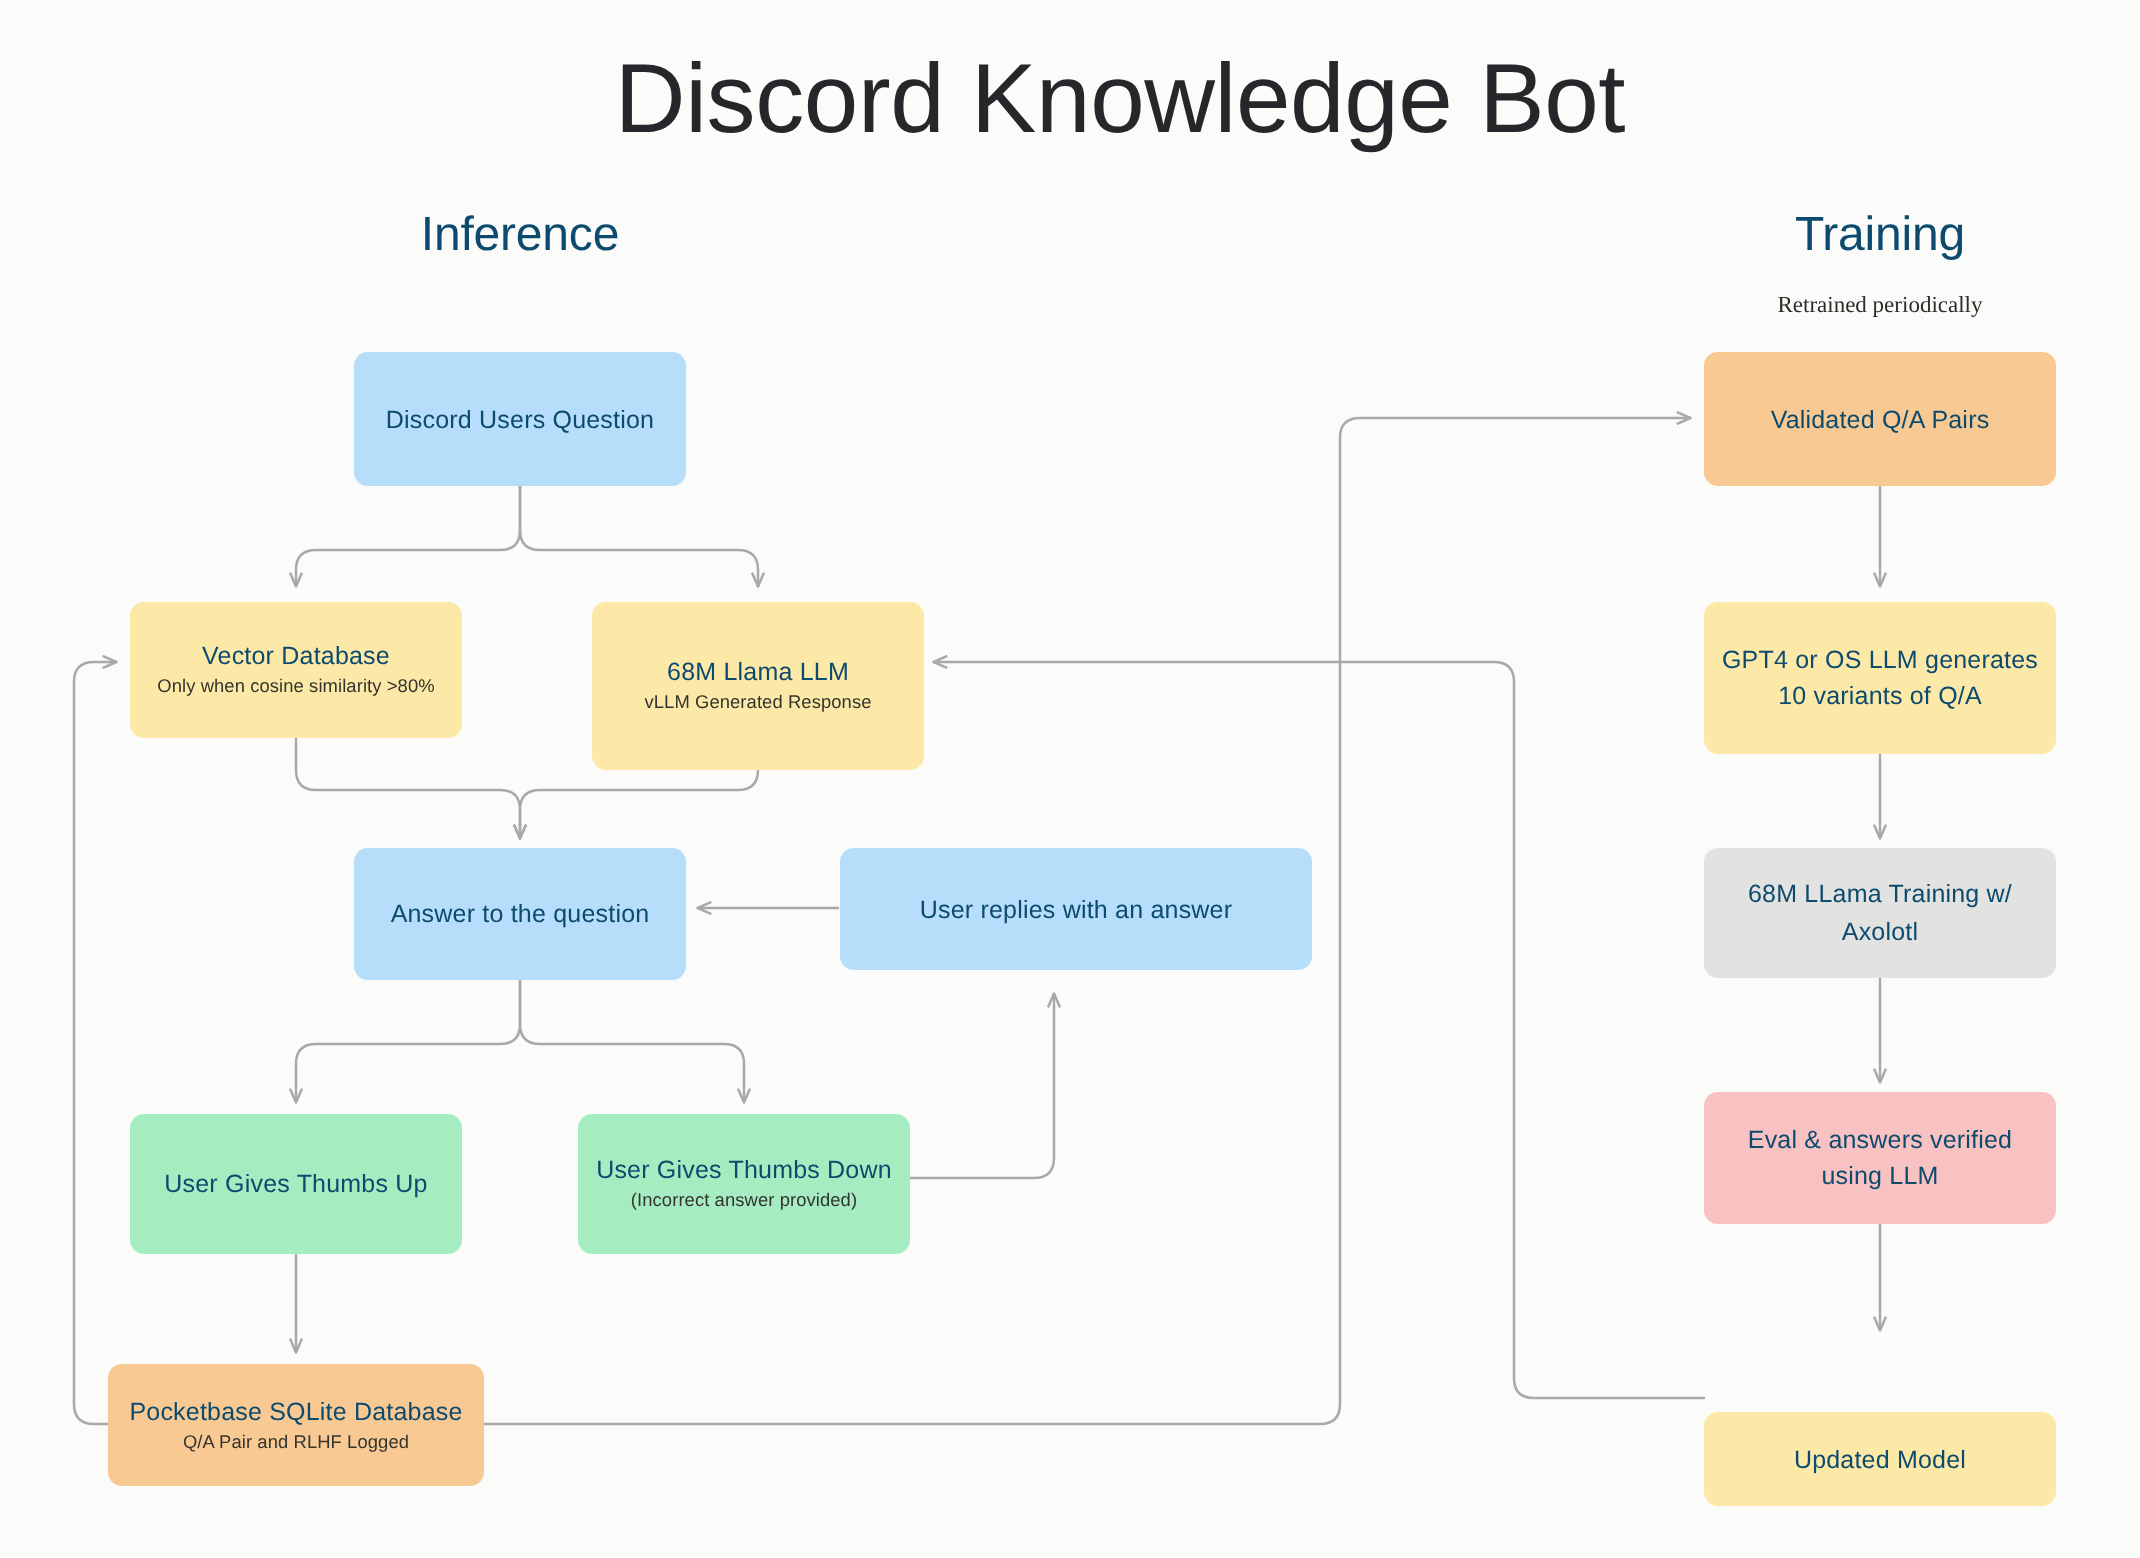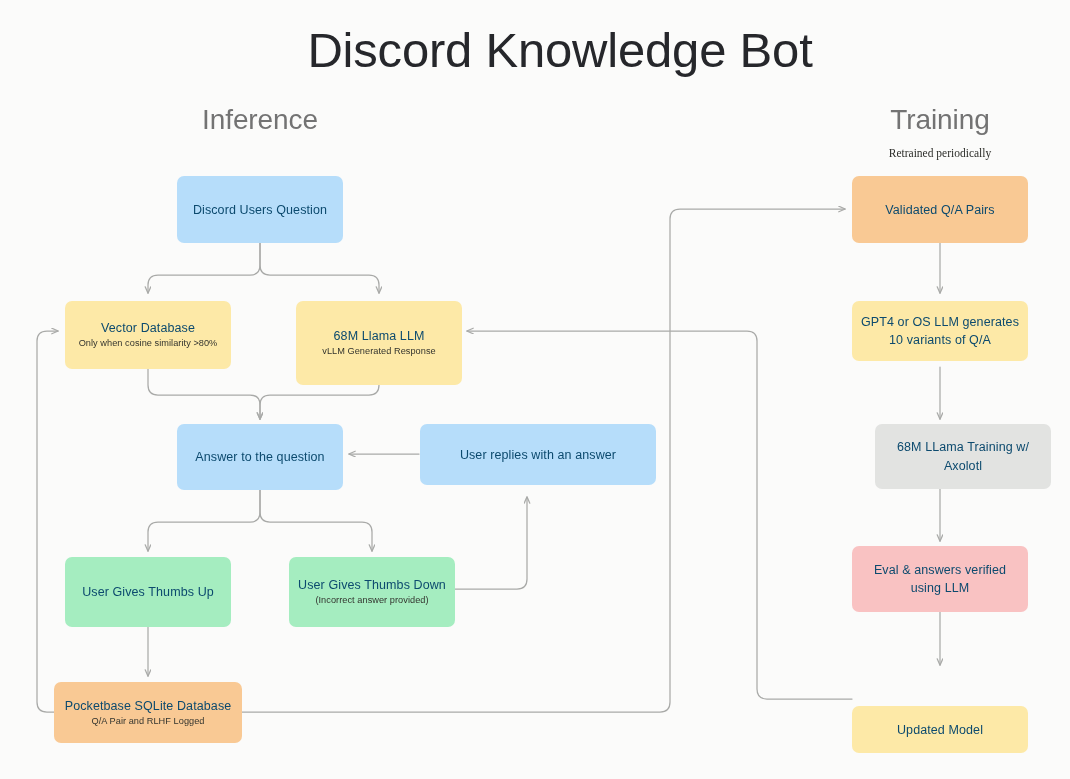--- a/index.html
+++ b/index.html
@@ -59,23 +59,23 @@
     width: 1024px;
     text-align: center;
     font-size: 49px;
     font-weight: 400;
     color: #26272b;
     letter-spacing: -0.2px;
     padding-left: 48px;
   }
   .section-head {
     position: absolute;
-    font-size: 28px;
+    font-size: 24px;
     font-weight: 400;
-    color: #737373;
+    color: #0c4a6e;
     text-align: center;
     letter-spacing: -0.1px;
   }
   .section-sub {
     position: absolute;
     font-size: 11.5px;
     color: #2c2d29;
     text-align: center;
     font-family: Liberation Serif, serif;
   }
@@ -168,26 +168,26 @@
 
   <div class="node" style="left:289px; top:557px; width:166px; height:70px; background:#a5edc0;">
     <span class="t1">User Gives Thumbs Down</span>
     <span class="t2">(Incorrect answer provided)</span>
   </div>
 
   <div class="node" style="left:852px; top:176px; width:176px; height:67px; background:#f9c994;">
     <span class="t1">Validated Q/A Pairs</span>
   </div>
 
-  <div class="node tall" style="left:852px; top:301px; width:176px; height:60px; background:#fde9a7;">
+  <div class="node tall" style="left:852px; top:301px; width:176px; height:76px; background:#fde9a7;">
     <span class="t1">GPT4 or OS LLM generates</span>
     <span class="t1">10 variants of Q/A</span>
   </div>
 
-  <div class="node tall" style="left:852px; top:424px; width:176px; height:65px; background:#e2e3e1;margin-left:23px;">
+  <div class="node tall" style="left:852px; top:424px; width:176px; height:65px; background:#e2e3e1;">
     <span class="t1">68M LLama Training w/</span>
     <span class="t1">Axolotl</span>
   </div>
 
   <div class="node tall" style="left:852px; top:546px; width:176px; height:66px; background:#f9c2c2;">
     <span class="t1">Eval &amp; answers verified</span>
     <span class="t1">using LLM</span>
   </div>
 
   <div class="node" style="left:852px; top:706px; width:176px; height:47px; background:#fde9a7;text-align:right;">

